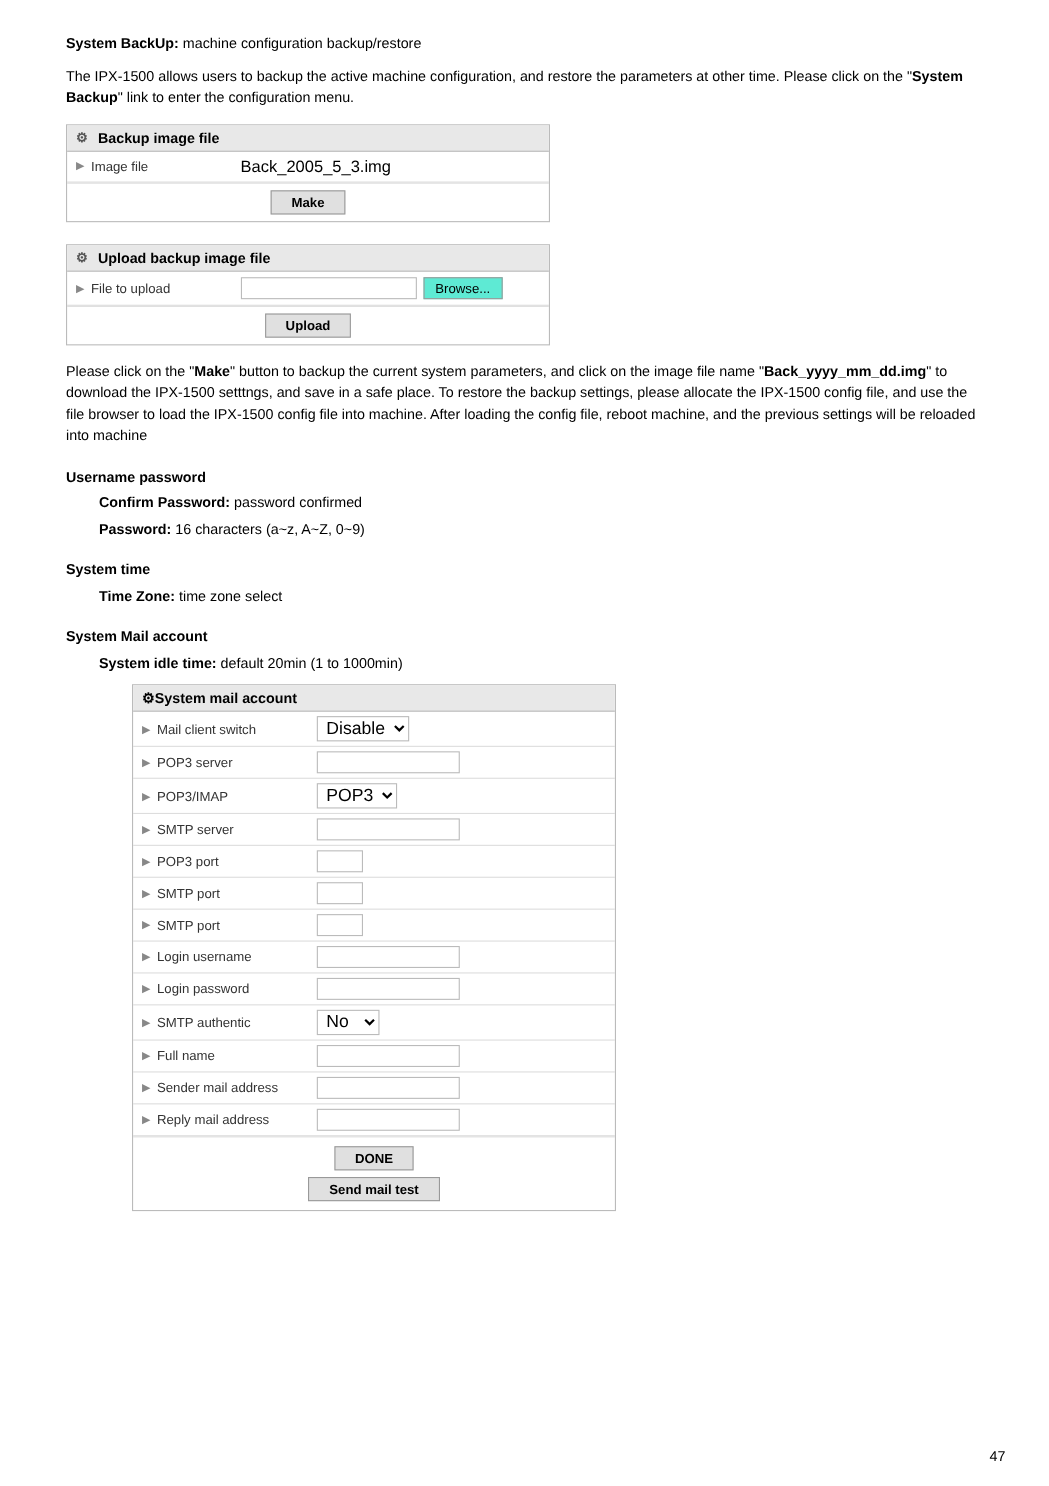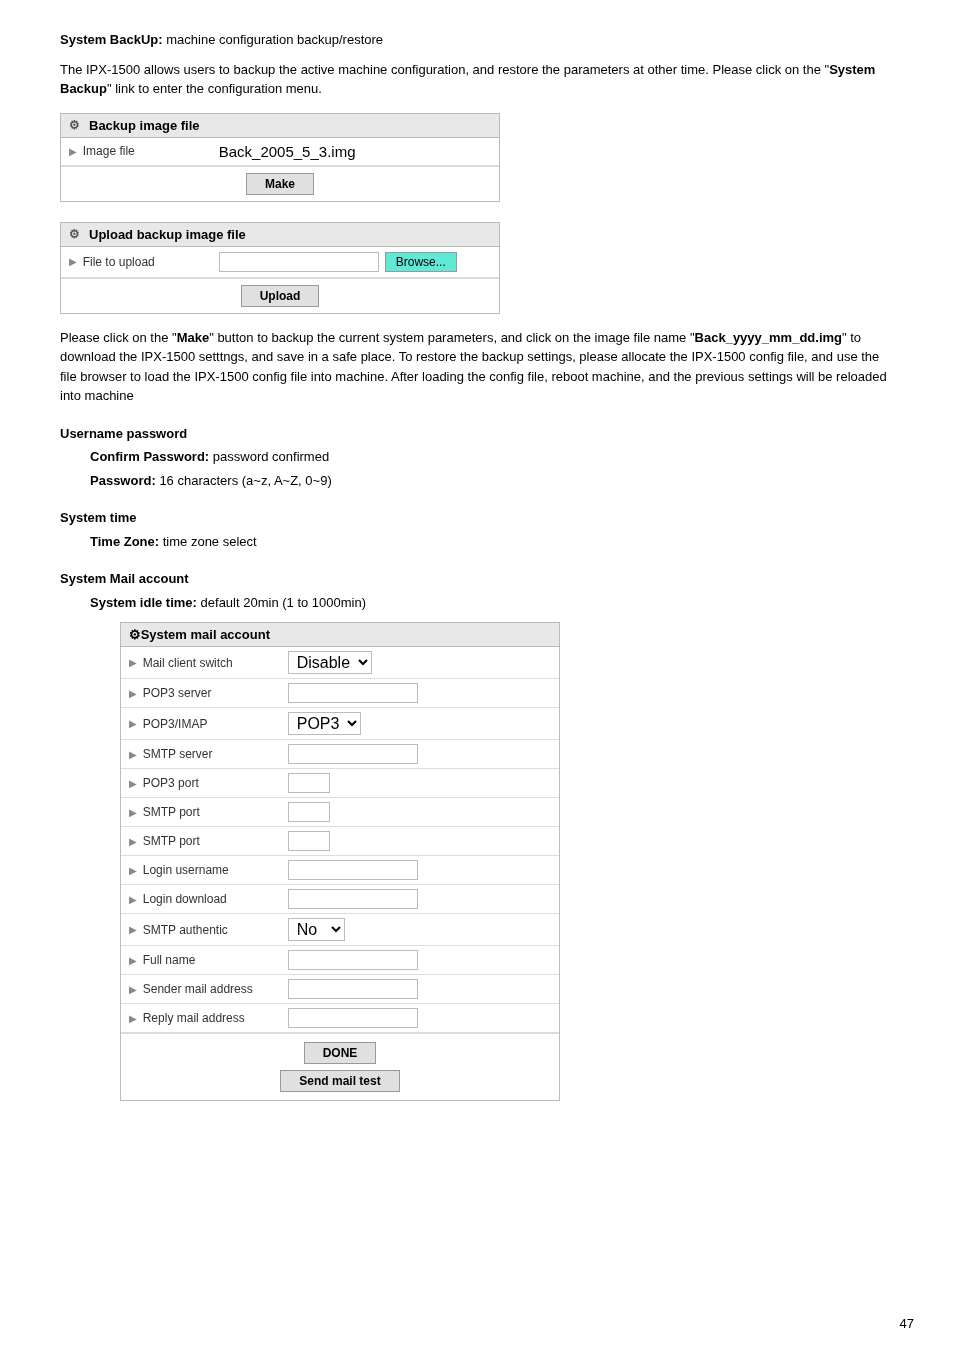--- a/index.html
+++ b/index.html
@@ -307,21 +307,21 @@
   <div class="mail-row">
     <span class="row-arrow">▶</span>
     <span class="mail-row-label">Login username</span>
     <div class="mail-row-value">
       <input class="mail-input" type="text" value="" style="">
     </div>
   </div>
 
   <div class="mail-row">
     <span class="row-arrow">▶</span>
-    <span class="mail-row-label">Login download</span>
+    <span class="mail-row-label">Login password</span>
     <div class="mail-row-value">
       <input class="mail-input" type="password" value="" style="">
     </div>
   </div>
 
   <div class="mail-row">
     <span class="row-arrow">▶</span>
     <span class="mail-row-label">SMTP authentic</span>
     <div class="mail-row-value">
       <select>

